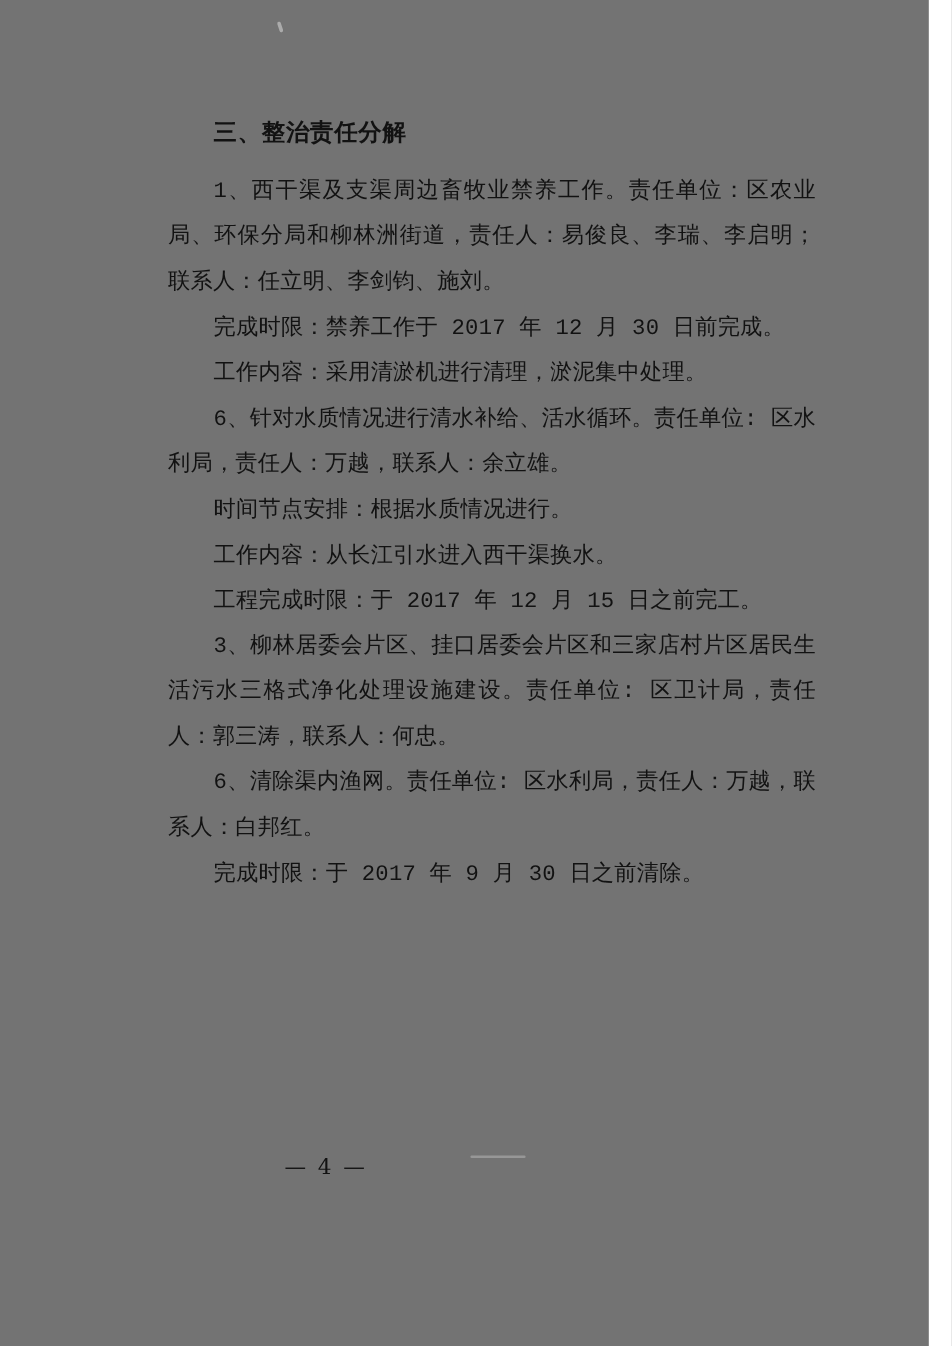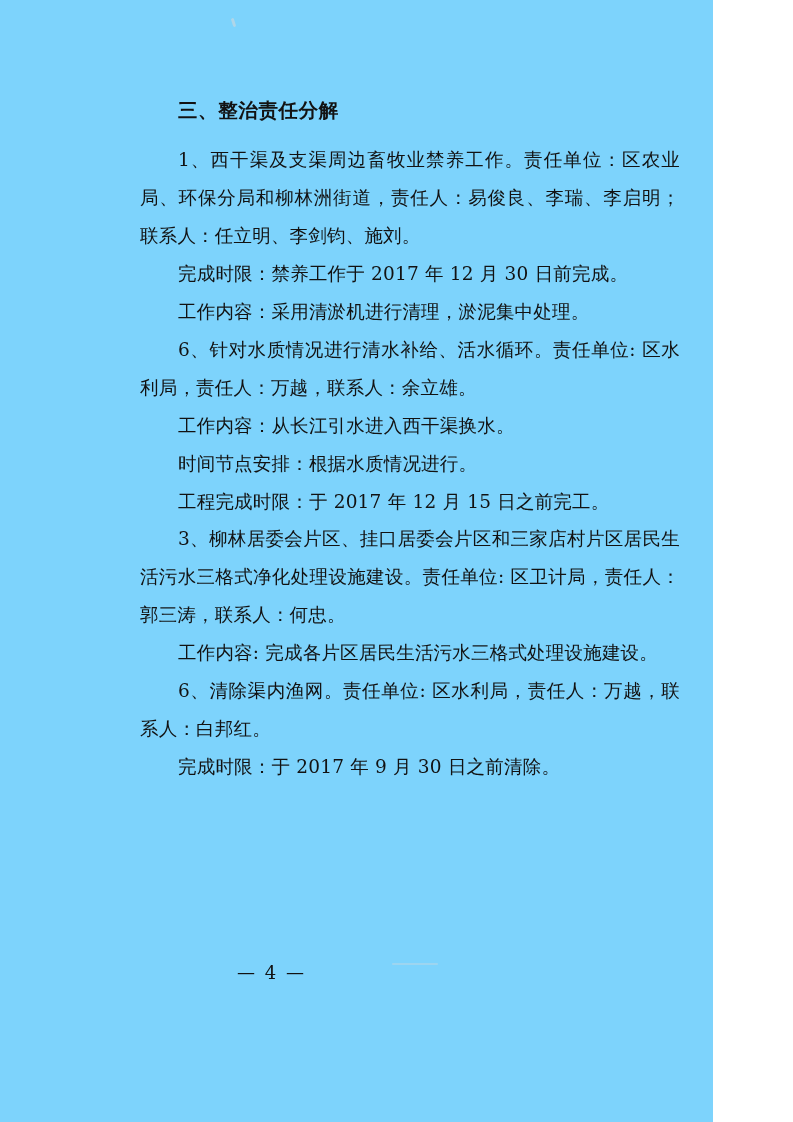--- a/index.html
+++ b/index.html
@@ -12,23 +12,23 @@
     height: 1122px;
     position: relative;
     font-family: "DejaVu Serif", "Liberation Serif", serif;
     color: #121212;
     overflow: hidden;
   }
   .page {
     position: absolute;
     left: 0;
     top: 0;
-    width: 713px;
+    width: 774px;
     height: 1122px;
-    background: #7dd3fc;
+    background: #737373;
   }
   .content {
     position: absolute;
     left: 140px;
     top: 96px;
     width: 540px;
   }
   .heading {
     font-size: 19.5px;
     font-weight: bold;
@@ -38,20 +38,21 @@
     line-height: 1.5;
   }
   .para {
     font-size: 18.5px;
     line-height: 2.05;
     margin: 0;
     text-align: justify;
     text-justify: inter-ideograph;
     text-indent: 38px;
     letter-spacing: 0.2px;
+    font-family: Liberation Mono, monospace;
   }
   .footer {
     position: absolute;
     left: 0;
     top: 962px;
     width: 793px;
     text-align: center;
     font-size: 18px;
     letter-spacing: 2px;
   }
@@ -78,25 +79,24 @@
   <div class="artifact a2"></div>
 
   <div class="content">
 
     <h1 class="heading">三、整治责任分解</h1>
 
     <p class="para">1、西干渠及支渠周边畜牧业禁养工作。责任单位：区农业局、环保分局和柳林洲街道，责任人：易俊良、李瑞、李启明；联系人：任立明、李剑钧、施刘。</p>
     <p class="para">完成时限：禁养工作于 2017 年 12 月 30 日前完成。</p>
     <p class="para">工作内容：采用清淤机进行清理，淤泥集中处理。</p>
     <p class="para">6、针对水质情况进行清水补给、活水循环。责任单位: 区水利局，责任人：万越，联系人：余立雄。</p>
+    <p class="para">时间节点安排：根据水质情况进行。</p>
     <p class="para">工作内容：从长江引水进入西干渠换水。</p>
-    <p class="para">时间节点安排：根据水质情况进行。</p>
     <p class="para">工程完成时限：于 2017 年 12 月 15 日之前完工。</p>
     <p class="para">3、柳林居委会片区、挂口居委会片区和三家店村片区居民生活污水三格式净化处理设施建设。责任单位: 区卫计局，责任人：郭三涛，联系人：何忠。</p>
-    <p class="para">工作内容: 完成各片区居民生活污水三格式处理设施建设。</p>
     <p class="para">6、清除渠内渔网。责任单位: 区水利局，责任人：万越，联系人：白邦红。</p>
     <p class="para">完成时限：于 2017 年 9 月 30 日之前清除。</p>
 
   </div>
 
   <div class="footer">
     <span class="inner">— 4 —</span>
   </div>
 
 </div>

